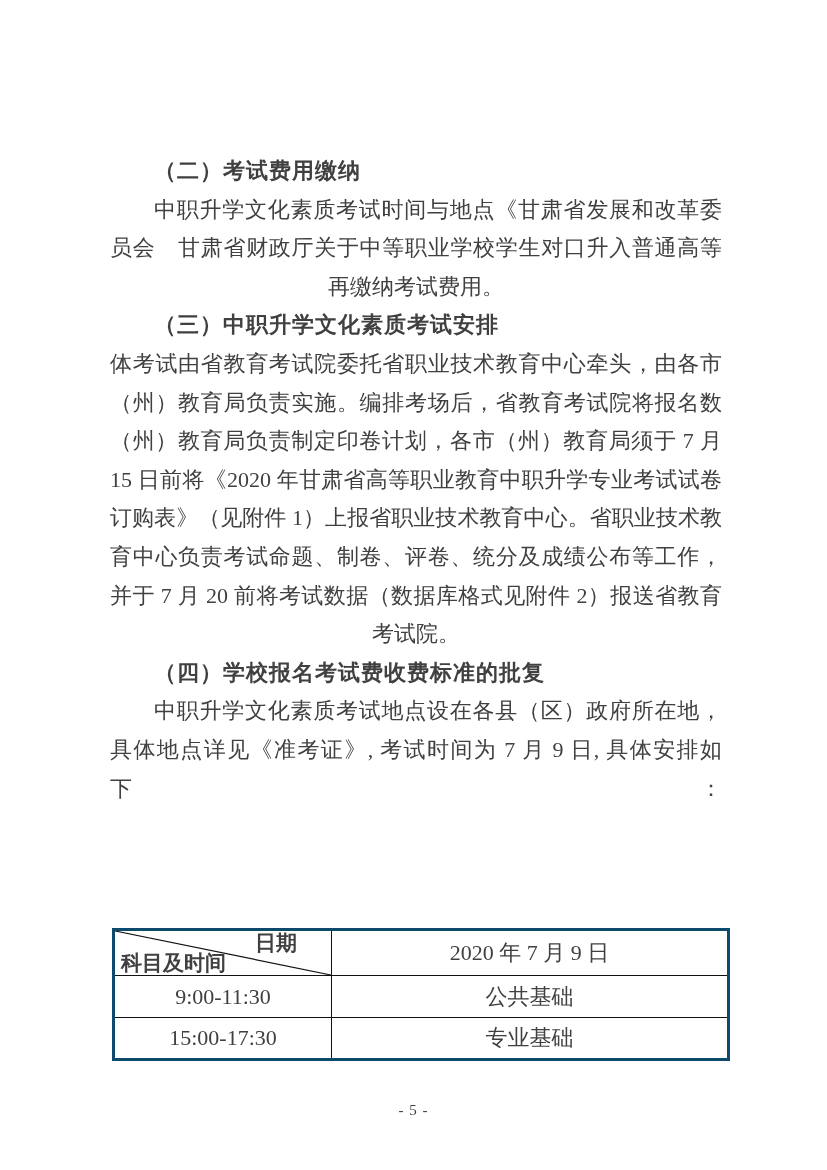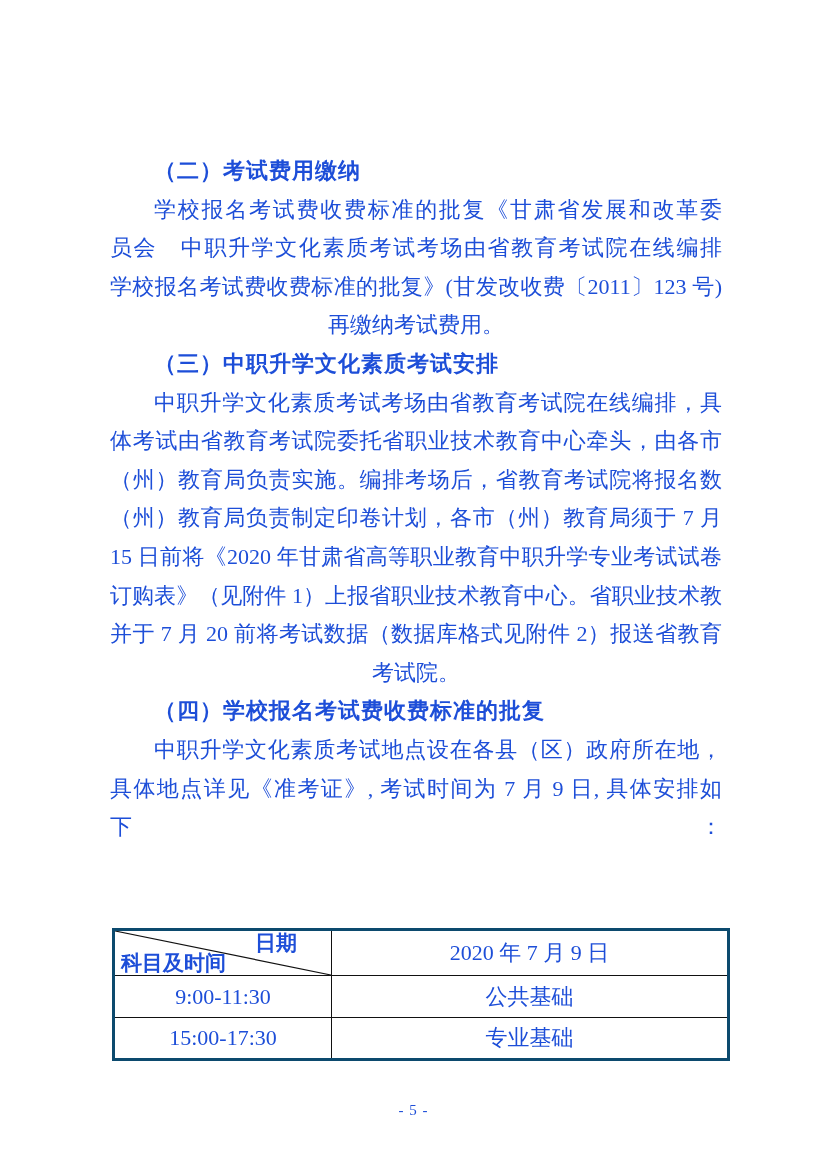--- a/index.html
+++ b/index.html
@@ -2,21 +2,21 @@
 <html><head>
 <meta charset="utf-8">
 <style>
   * { margin: 0; padding: 0; box-sizing: border-box; }
   html, body { background: #ffffff; }
   .page {
     position: relative;
     width: 827px;
     height: 1170px;
     background: #ffffff;
-    color: #1d4ed8;
+    color: #404040;
     font-family: "Liberation Serif", "DejaVu Serif", serif;
     overflow: hidden;
   }
   .doc-body {
     position: absolute;
     left: 110px;
     top: 152px;
     width: 612px;
     font-size: 22px;
     line-height: 38.6px;
@@ -67,44 +67,43 @@
 </style>
 </head>
 <body>
 
 <div class="page">
 
   <div class="doc-body">
 
       <div class="line heading">（二）考试费用缴纳</div>
 
-      <div class="line first full">学校报名考试费收费标准的批复《甘肃省发展和改革委</div>
+      <div class="line first full">中职升学文化素质考试时间与地点《甘肃省发展和改革委</div>
 
-      <div class="line full">员会　中职升学文化素质考试考场由省教育考试院在线编排</div>
+      <div class="line full">员会　甘肃省财政厅关于中等职业学校学生对口升入普通高等</div>
 
-      <div class="line full">学校报名考试费收费标准的批复》(甘发改收费〔2011〕123 号)</div>
 
 
       <div class="line plain">再缴纳考试费用。</div>
 
       <div class="line heading">（三）中职升学文化素质考试安排</div>
 
-      <div class="line first full">中职升学文化素质考试考场由省教育考试院在线编排，具</div>
 
       <div class="line full">体考试由省教育考试院委托省职业技术教育中心牵头，由各市</div>
 
       <div class="line full">（州）教育局负责实施。编排考场后，省教育考试院将报名数</div>
 
 
       <div class="line full">（州）教育局负责制定印卷计划，各市（州）教育局须于 7 月</div>
 
       <div class="line full">15 日前将《2020 年甘肃省高等职业教育中职升学专业考试试卷</div>
 
       <div class="line full">订购表》（见附件 1）上报省职业技术教育中心。省职业技术教</div>
 
+      <div class="line full">育中心负责考试命题、制卷、评卷、统分及成绩公布等工作，</div>
 
       <div class="line full">并于 7 月 20 前将考试数据（数据库格式见附件 2）报送省教育</div>
 
       <div class="line plain">考试院。</div>
 
       <div class="line heading">（四）学校报名考试费收费标准的批复</div>
 
       <div class="line first full">中职升学文化素质考试地点设在各县（区）政府所在地，</div>
 
       <div class="line full">具体地点详见《准考证》, 考试时间为 7 月 9 日, 具体安排如下：</div>

